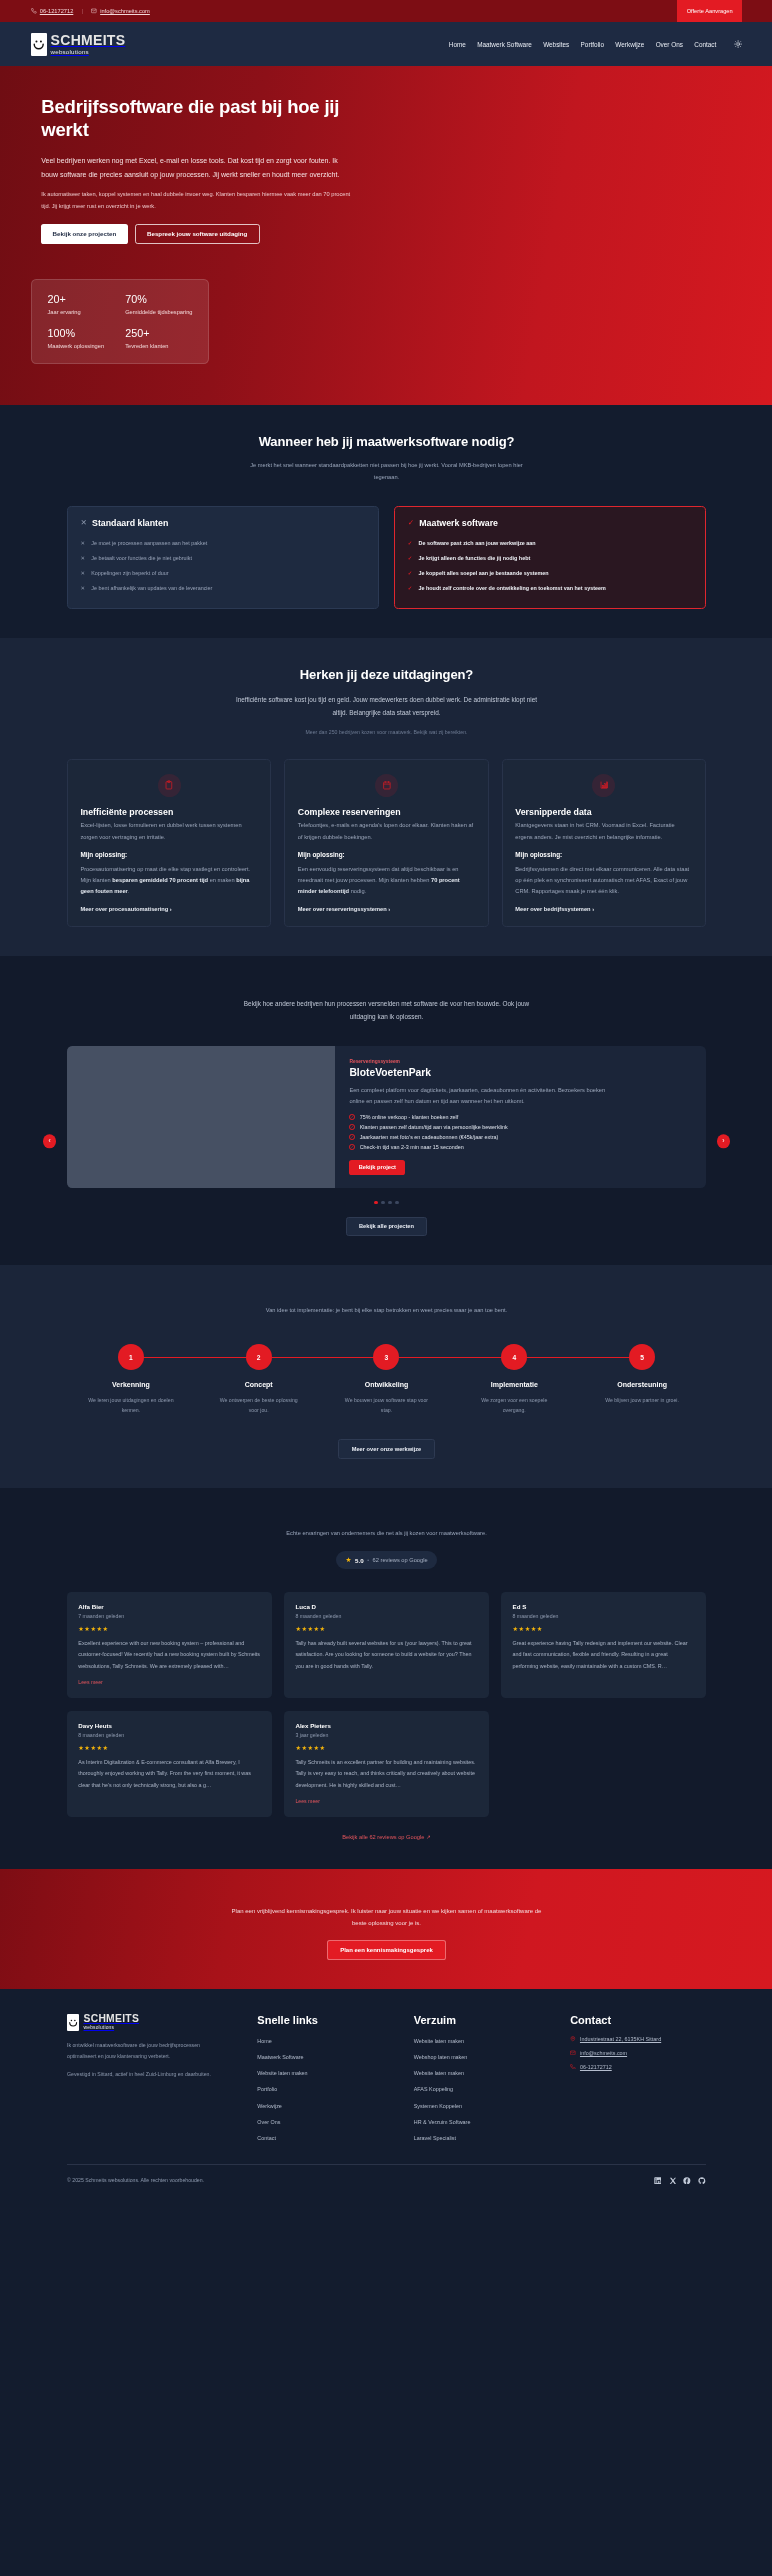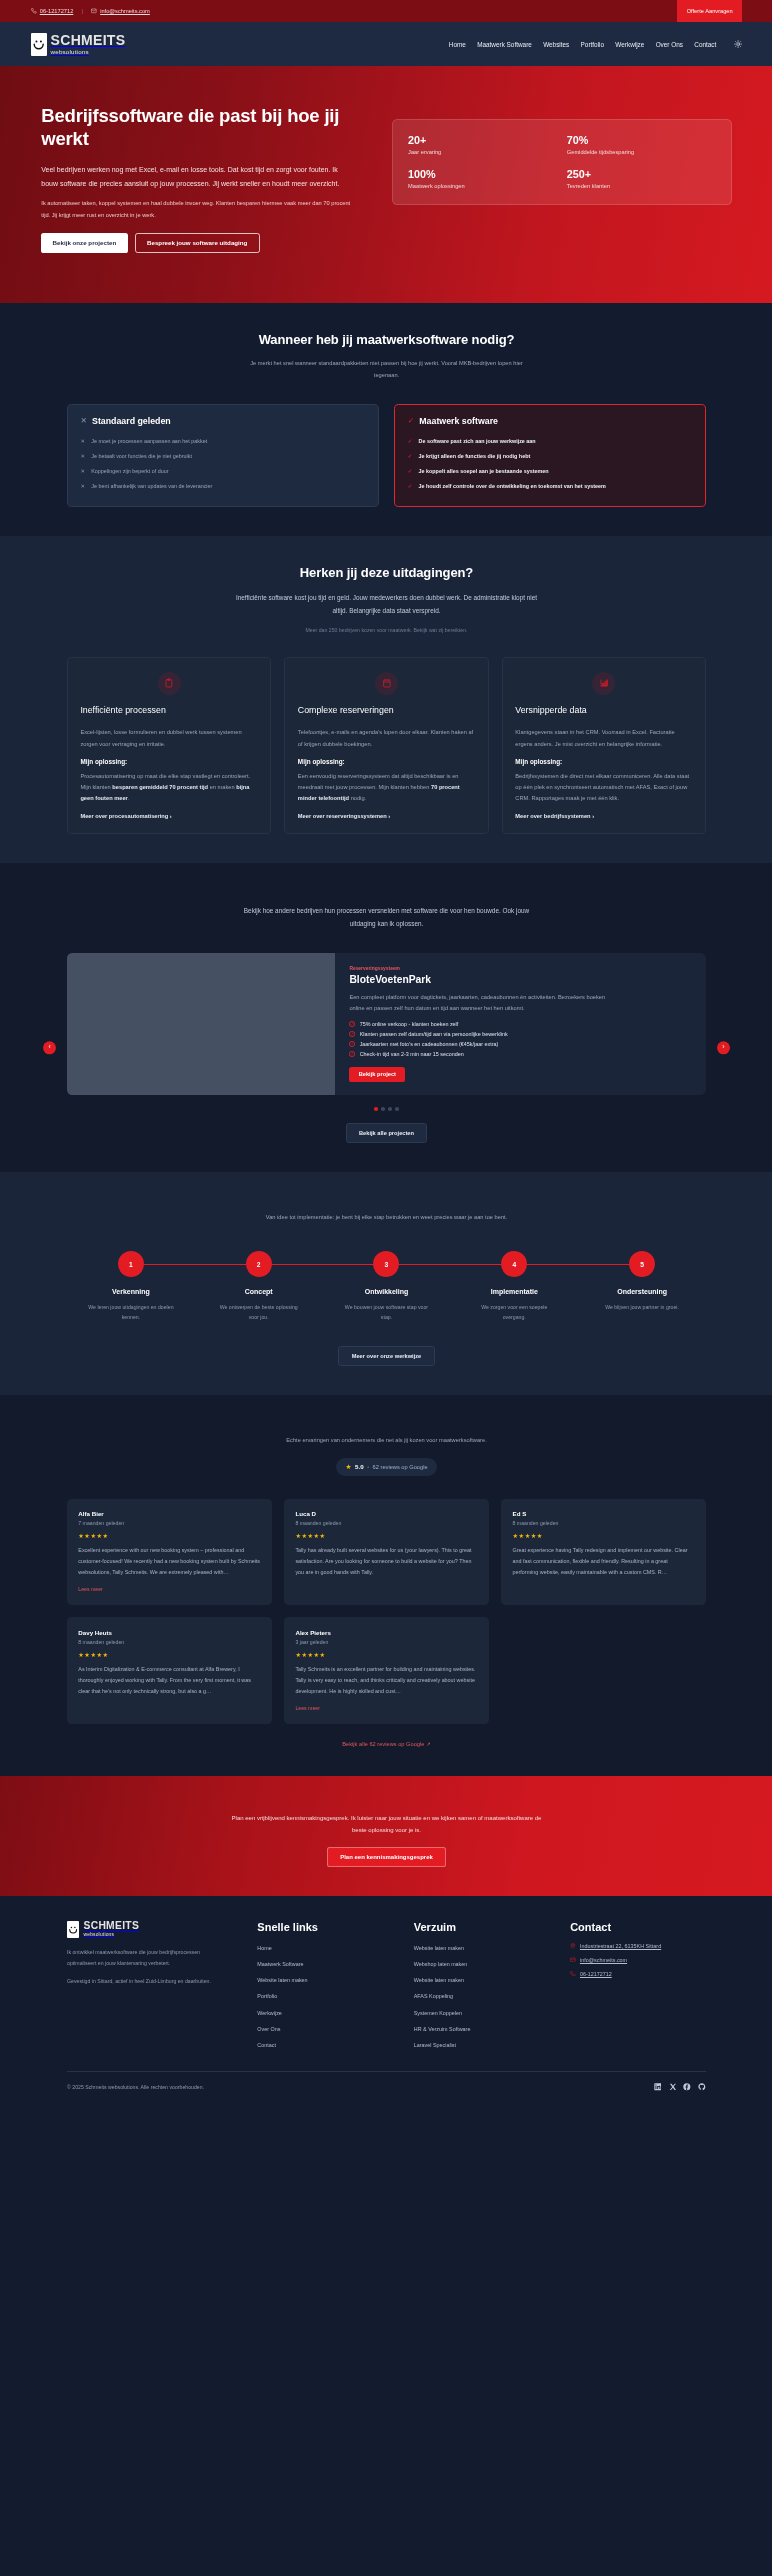--- a/index.html
+++ b/index.html
@@ -4,21 +4,21 @@
 <title>Schmeits Websolutions</title>
 <style>
   *{box-sizing:border-box;margin:0;padding:0;}
   html,body{width:773px;}
   body{
     font-family:"Liberation Sans", sans-serif;
     background:#131c2e;
     color:#e8ecf4;
     -webkit-font-smoothing:antialiased;
   }
-  .wrap{width:711px;margin:9px auto;}
+  .wrap{width:711px;margin:0 auto;flex-direction:column;}
   .wrap-narrow{width:639px;margin:0 auto;}
 
   
   .topbar{
     height:22px;background:#7d0d14;
     display:flex;align-items:center;position:relative;
   }
   .topbar-inner{width:711px;margin:0 auto;display:flex;align-items:center;gap:5.2px;}
   .tb-item{display:flex;align-items:center;gap:3.1px;font-size:5.7px;color:#f3d7d9;}
   .tb-sep{color:#b8666c;font-size:5.7px;margin:0 3.1px;}
@@ -79,21 +79,21 @@
   .btn-outline{
     background:transparent;color:#fff;border:0.5px solid rgba(255,255,255,.75);border-radius:2.6px;
     font-family:inherit;font-size:6.2px;font-weight:600;padding:5.7px 11.3px;cursor:pointer;
   }
   .hero-right{flex:1;padding-top:14.4px;padding-right:10.3px;}
   .stats-card{
     background:rgba(255,255,255,.10);border:0.5px solid rgba(255,255,255,.14);
     border-radius:5.2px;padding:14.4px 15.5px;
     display:grid;grid-template-columns:1fr 1fr;row-gap:13.4px;column-gap:10.3px;
   }
-  .stat-num{font-size:10.8px;font-weight:700;color:#fff;line-height:1.1;}
+  .stat-num{font-size:10.8px;font-weight:400;color:#fff;line-height:1.1;}
   .stat-lbl{font-size:5.7px;color:#f2d9da;margin-top:2.6px;}
 
   
   .sec{padding:29px 0;}
   .sec-dark{background:#131c2e;}
   .sec-darker{background:#121a2b;}
   .sec-slate{background:#1b2539;}
   .sec-h2{
     text-align:center;font-size:13px;font-weight:700;color:#fff;letter-spacing:-0.1px;
   }
@@ -131,21 +131,21 @@
   .chal{display:flex;gap:13.4px;margin-top:24px;}
   .chal-card{
     flex:1;background:#1c2739;border:0.5px solid #28334a;border-radius:4.6px;
     padding:13.4px 12.4px 13.4px;
   }
   .chal-ico{
     width:23px;height:23px;border-radius:50%;background:rgba(227,27,35,.13);
     display:flex;align-items:center;justify-content:center;margin:0 auto 10.3px;
   }
   .chal-ico svg{width:9.8px;height:9.8px;stroke:#e31b23;fill:none;stroke-width:1.7;}
-  .chal-title{font-size:8.8px;font-weight:400;color:#fff;line-height:1.3;margin-bottom:11px;}
+  .chal-title{font-size:8.8px;font-weight:700;color:#fff;line-height:1.3;margin-bottom:2px;}
   .chal-p{font-size:5.7px;line-height:2.0;color:#9ba6ba;}
   .chal-sol-h{font-size:6.4px;font-weight:700;color:#fff;margin-top:8.2px;}
   .chal-sol{font-size:5.7px;line-height:2.0;color:#9ba6ba;margin-top:5.2px;}
   .chal-sol b{color:#e4e9f1;font-weight:700;}
   .chal-link{
     display:inline-block;margin-top:8.2px;font-size:5.7px;font-weight:600;
     color:#e7ebf2;text-decoration:none;
   }
 
   
@@ -350,21 +350,21 @@
 </section>
 
 <section class="sec sec-dark">
   <div class="wrap-narrow">
     <h2 class="sec-h2">Wanneer heb jij maatwerksoftware nodig?</h2>
     <p class="sec-sub">Je merkt het snel wanneer standaardpakketten niet passen bij hoe jij werkt. Vooral MKB-bedrijven lopen hier tegenaan.</p>
     <div class="compare">
       <div class="cmp cmp-std">
         <div class="cmp-head">
           <span class="cmp-ico cmp-ico-x">✕</span>
-          <span class="cmp-title">Standaard geleden</span>
+          <span class="cmp-title">Standaard klanten</span>
         </div>
         <div class="cmp-list">
           <div class="cmp-li">
               <span class="mk">✕</span>
               <span>Je moet je processen aanpassen aan het pakket</span>
             </div>
           <div class="cmp-li">
               <span class="mk">✕</span>
               <span>Je betaalt voor functies die je niet gebruikt</span>
             </div>

